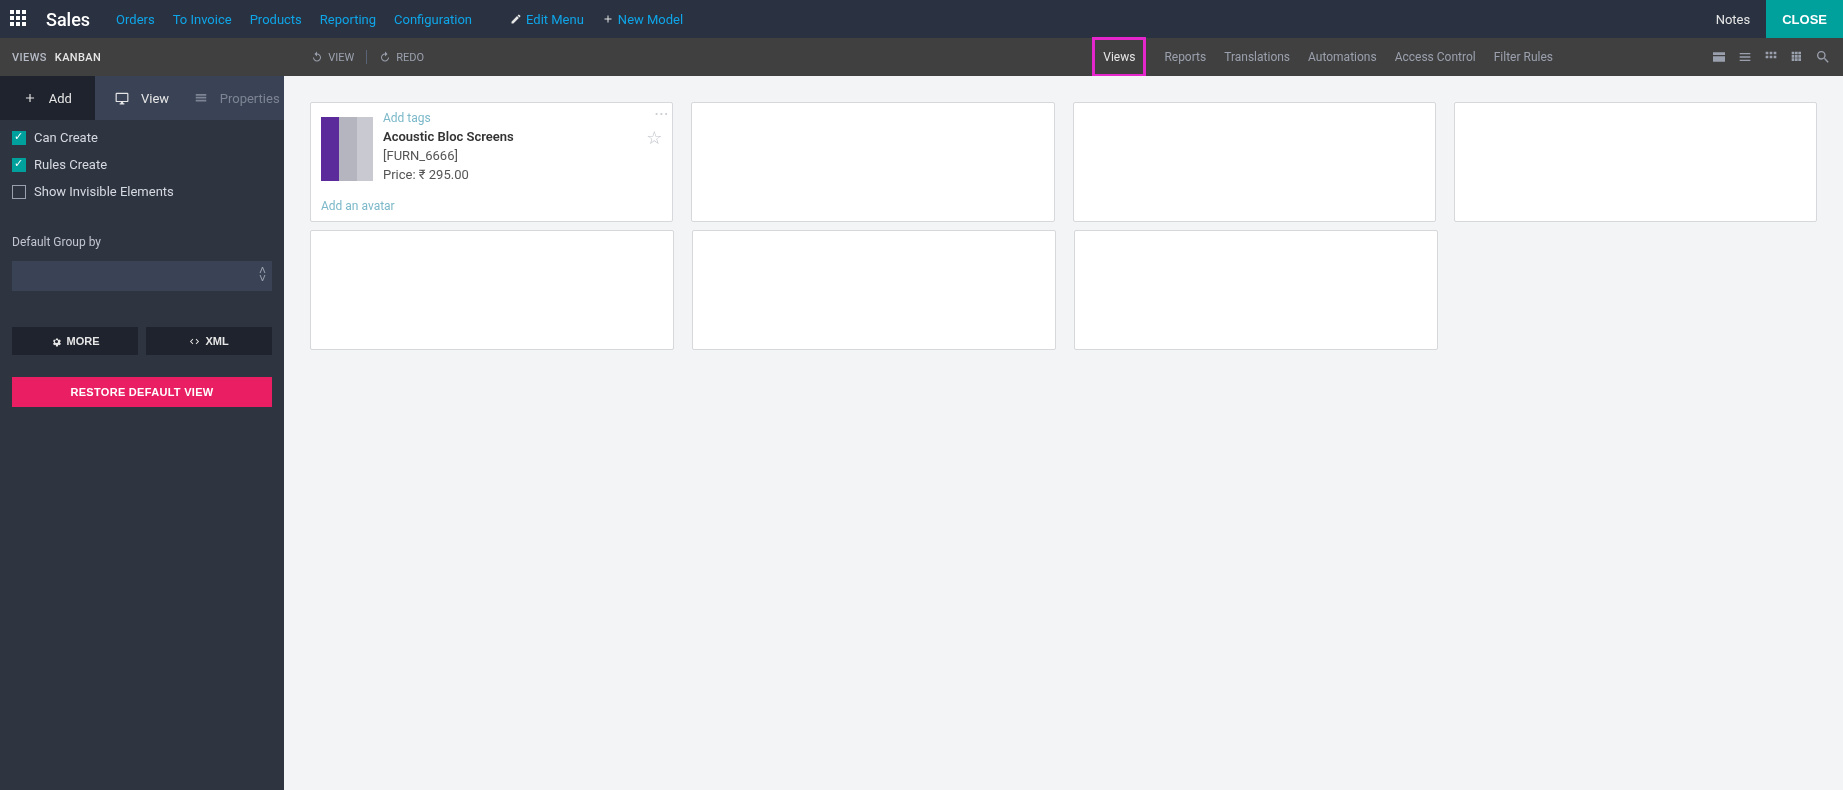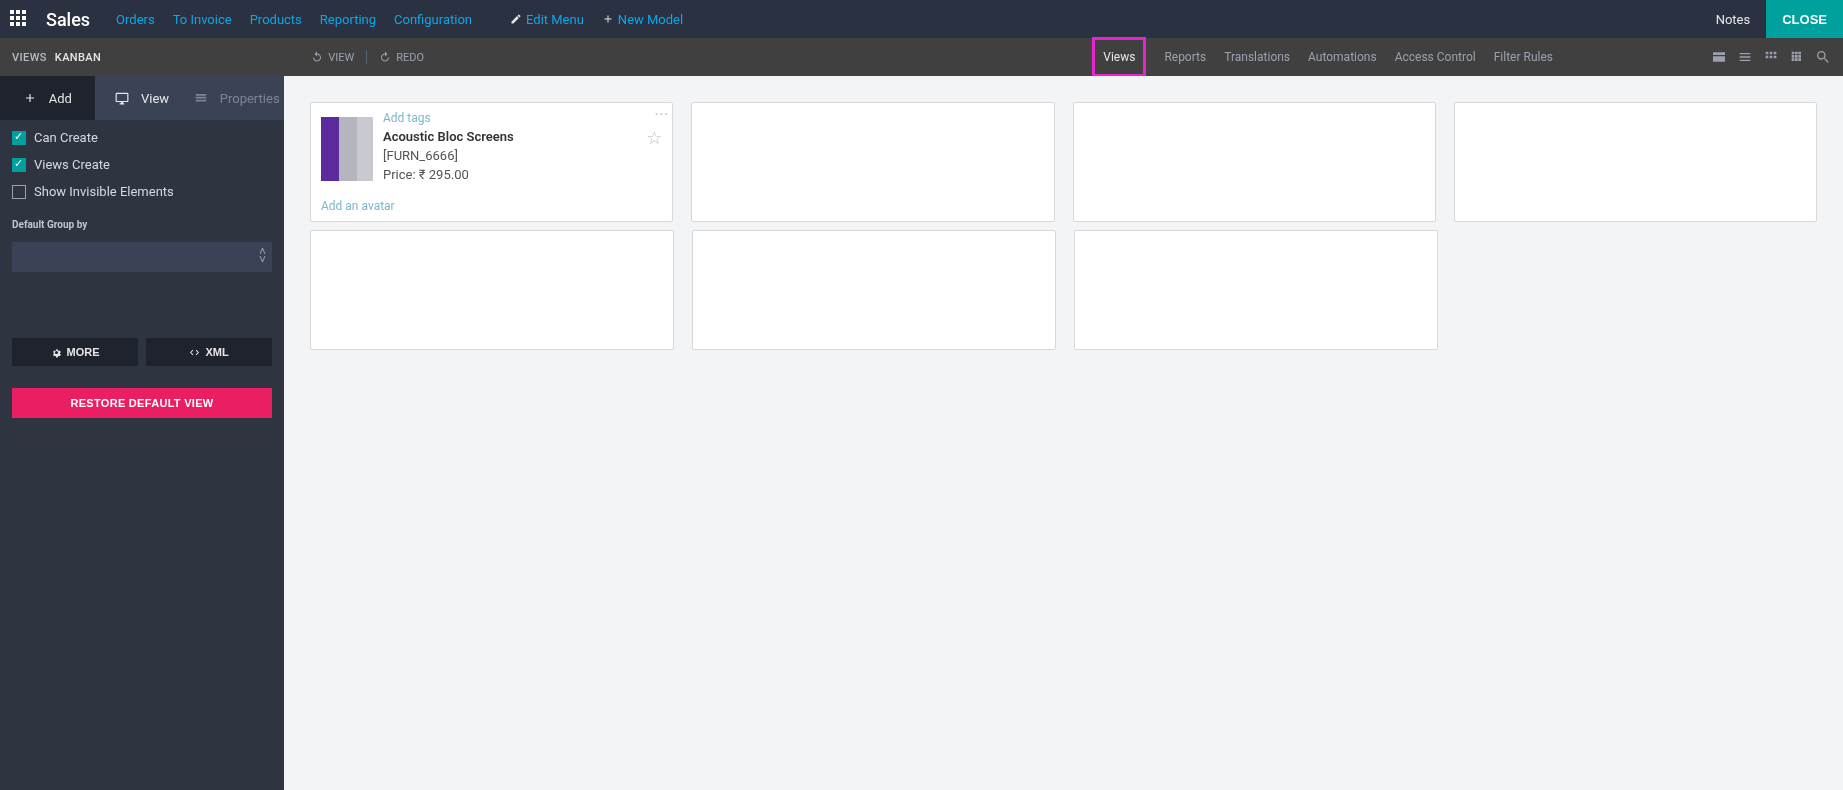--- a/index.html
+++ b/index.html
@@ -36,26 +36,26 @@
   .side-tabs { display: flex; height: 44px; }
   .side-tab { flex: 1; display: flex; align-items: center; justify-content: center; gap: 12px; background: #1f232d; color: #e6e6e6; cursor: pointer; font-size: 13px; }
   .side-tab.active { background: #3a4355; }
   .side-tab.dim { background: #3a4355; color: #7d8493; }
   .side-body { padding: 10px 12px; display: flex; flex-direction: column; gap: 12px; }
   .chk-row { display: flex; align-items: center; gap: 8px; font-size: 13px; color: #d5d9e0; cursor: pointer; }
   .chk { width: 14px; height: 14px; border: 1px solid #00a09d; background: #00a09d; position: relative; }
   .chk::after { content: "✓"; position: absolute; top: -2px; left: 1px; font-size: 11px; color: #fff; }
   .chk.empty { background: #2f3441; border-color: #9aa0ad; }
   .chk.empty::after { content: ""; }
-  .side-label { font-size: 10px; color: #c0c5cf; margin-top: 8px; font-weight: bold; }
+  .side-label { font-size: 12px; color: #c0c5cf; margin-top: 24px; }
   .select-wrap { position: relative; }
   .side-select { width: 100%; height: 30px; background: #3a4355; border: none; color: #fff; appearance: none; padding: 0 8px; }
   .select-arrows { position: absolute; right: 6px; top: 6px; color: #9aa0ad; font-size: 12px; line-height: 8px; pointer-events: none; }
   .side-buttons { display: flex; gap: 8px; margin-top: 24px; }
-  .side-btn { flex: 1; height: 28px; background: #1f232d; color: #e6e6e6; border: none; font-size: 11px; font-weight: 600; display: flex; align-items: center; justify-content: center; gap: 5px; cursor: pointer; margin-top: 30px; }
+  .side-btn { flex: 1; height: 28px; background: #1f232d; color: #e6e6e6; border: none; font-size: 11px; font-weight: 600; display: flex; align-items: center; justify-content: center; gap: 5px; cursor: pointer; }
   .restore-btn { margin-top: 10px; height: 30px; background: #e91e63; color: #fff; border: none; font-size: 11px; font-weight: 700; cursor: pointer; letter-spacing: 0.3px; }
 
   
   .canvas { flex: 1; background: #f3f4f6; padding: 26px; display: flex; flex-direction: column; gap: 8px; overflow: auto; }
   .card-row { display: flex; gap: 18px; }
   .card { width: 364px; height: 120px; background: #fff; border: 1px solid #d6d8dc; border-radius: 2px; position: relative; }
   .card.main-card { padding: 8px 10px; display: flex; }
   .card .thumb { width: 52px; height: 64px; background: linear-gradient(90deg,#5b2b9b 0 35%, #b5b5c0 35% 70%, #c9c9d1 70% 100%); margin-top: 6px; }
   .card .content { margin-left: 10px; flex: 1; display: flex; flex-direction: column; gap: 4px; font-size: 13px; }
   .addtags { color: #7bb8c9; font-size: 12px; cursor: pointer; }
@@ -178,21 +178,21 @@
         <span>Properties</span>
       </div>
     </div>
     <div class="side-body">
       <div class="chk-row">
         <div class="chk"></div>
         <span>Can Create</span>
       </div>
       <div class="chk-row">
         <div class="chk"></div>
-        <span>Views Create</span>
+        <span>Rules Create</span>
       </div>
       <div class="chk-row" style="margin-top:0;">
         <div class="chk empty"></div>
         <span>Show Invisible Elements</span>
       </div>
       <div class="side-label">Default Group by</div>
       <div class="select-wrap">
         <select class="side-select"></select>
         <div class="select-arrows">˄<br>˅</div>
       </div>

